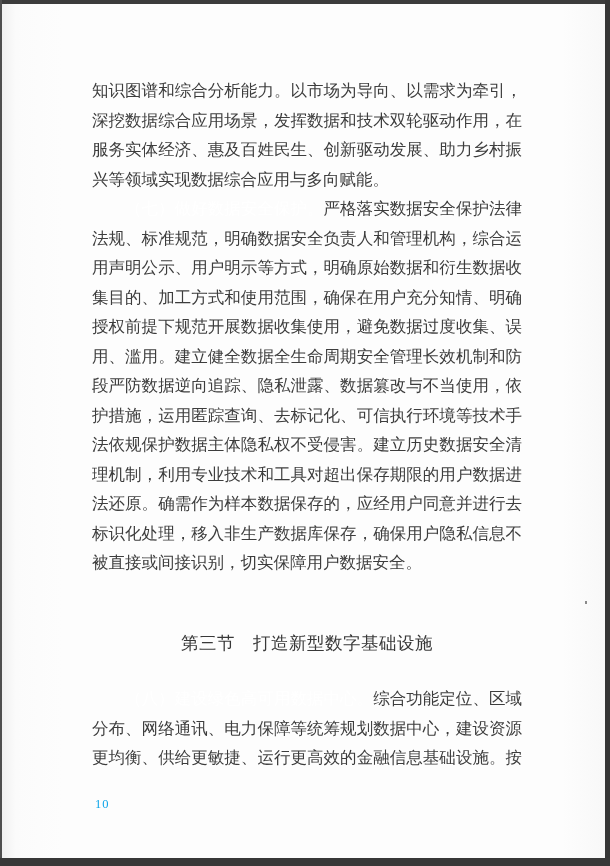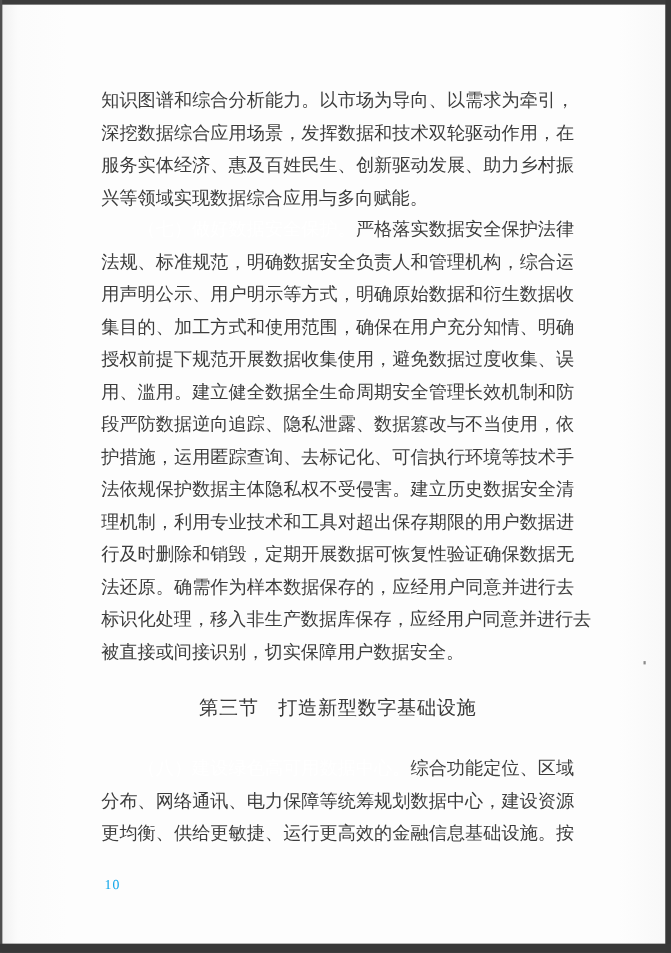--- a/index.html
+++ b/index.html
@@ -61,23 +61,22 @@
     <div class="line indent"><b>（七）做好数据安全保护。</b>严格落实数据安全保护法律</div>
     <div class="line">法规、标准规范，明确数据安全负责人和管理机构，综合运</div>
     <div class="line">用声明公示、用户明示等方式，明确原始数据和衍生数据收</div>
     <div class="line">集目的、加工方式和使用范围，确保在用户充分知情、明确</div>
     <div class="line">授权前提下规范开展数据收集使用，避免数据过度收集、误</div>
     <div class="line">用、滥用。建立健全数据全生命周期安全管理长效机制和防</div>
     <div class="line">段严防数据逆向追踪、隐私泄露、数据篡改与不当使用，依</div>
     <div class="line">护措施，运用匿踪查询、去标记化、可信执行环境等技术手</div>
     <div class="line">法依规保护数据主体隐私权不受侵害。建立历史数据安全清</div>
     <div class="line">理机制，利用专业技术和工具对超出保存期限的用户数据进</div>
-    <div class="line">行及时删除和销毁，定期开展数据可恢复性验证确保数据无</div>
     <div class="line">法还原。确需作为样本数据保存的，应经用户同意并进行去</div>
-    <div class="line">标识化处理，移入非生产数据库保存，应经用户同意并进行去</div>
+    <div class="line">标识化处理，移入非生产数据库保存，确保用户隐私信息不</div>
     <div class="line short">被直接或间接识别，切实保障用户数据安全。</div>
   </div>
 
 <div id="section-heading">第三节　打造新型数字基础设施</div>
 
 <div class="para" id="para-eight">
     <div class="line indent"><b>（八）建设绿色高可用数据中心。</b>综合功能定位、区域</div>
     <div class="line">分布、网络通讯、电力保障等统筹规划数据中心，建设资源</div>
     <div class="line">更均衡、供给更敏捷、运行更高效的金融信息基础设施。按</div>
   </div>

